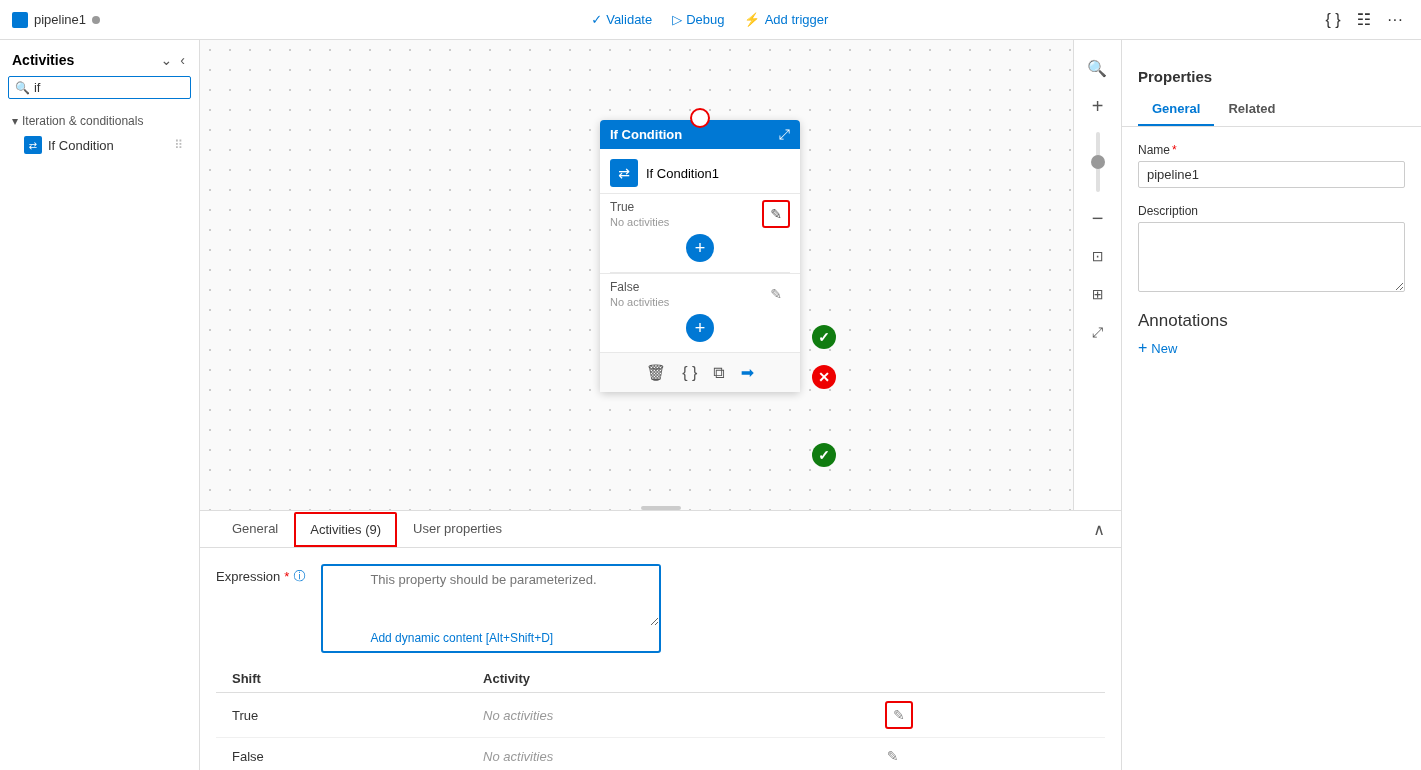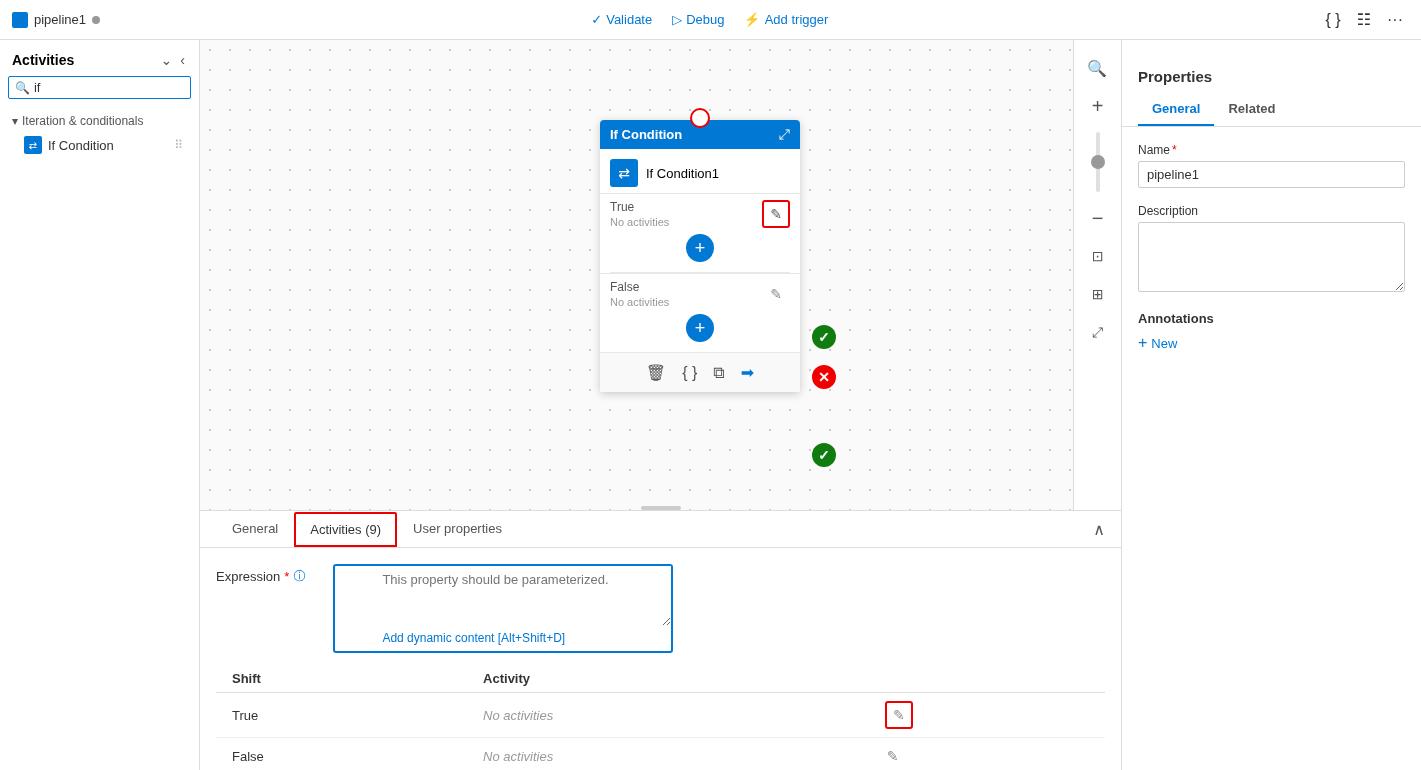--- a/index.html
+++ b/index.html
@@ -170,21 +170,21 @@
       border-bottom: 2px solid transparent; margin-bottom: -1px;
     }
     .bottom-tab.active-red {
       border: 2px solid #e00; border-bottom: 2px solid #e00; border-radius: 2px 2px 0 0;
       color: #333; padding: 8px 14px;
     }
     .bottom-collapse {
       margin-left: auto; background: none; border: none; cursor: pointer; font-size: 16px; color: #555;
     }
     .bottom-content { padding: 16px; }
-    .expr-row { display: flex; align-items: flex-start; gap: 28px; margin-bottom: 12px; }
+    .expr-row { display: flex; align-items: flex-start; gap: 16px; margin-bottom: 12px; }
     .expr-label { font-size: 13px; color: #333; padding-top: 4px; display: flex; align-items: center; gap: 4px; }
     .expr-required { color: #e00; }
     .expr-info { color: #0078d4; font-size: 12px; cursor: pointer; }
     .expr-textarea-wrap {
       border: 2px solid #0078d4; border-radius: 3px; width: 340px; padding-left: 39px;
     }
     .expr-textarea {
       width: 100%; min-height: 60px; border: none; outline: none; padding: 6px 8px;
       font-size: 13px; color: #999; resize: vertical; font-family: inherit;
     }
@@ -231,21 +231,21 @@
     .prop-required { color: #e00; }
     .prop-input {
       width: 100%; border: 1px solid #ccc; border-radius: 2px; padding: 5px 8px;
       font-size: 13px; outline: none; color: #333;
     }
     .prop-textarea {
       width: 100%; border: 1px solid #ccc; border-radius: 2px; padding: 5px 8px;
       font-size: 13px; outline: none; color: #333; min-height: 70px; resize: vertical; font-family: inherit;
     }
     .prop-section { margin-bottom: 16px; }
-    .prop-section-label { font-size: 13px; color: #333; font-weight: 700; margin-bottom: 8px; }
+    .prop-section-label { font-size: 17px; color: #333; font-weight: 400; margin-bottom: 8px; }
     .add-annotation-btn {
       display: flex; align-items: center; gap: 4px; background: none; border: none;
       cursor: pointer; color: #0078d4; font-size: 13px; padding: 0;
     }
 
     
     .canvas-separator { position: absolute; bottom: 0; left: 50%; transform: translateX(-50%); width: 40px; height: 4px; background: #ccc; border-radius: 2px; }
   </style>
 </head>
 <body>

